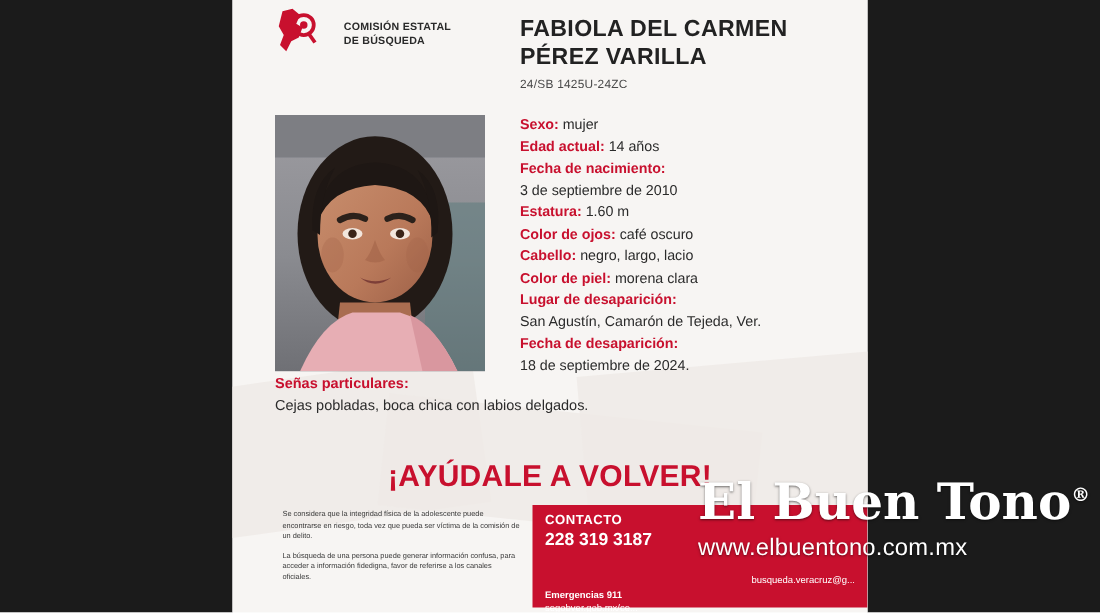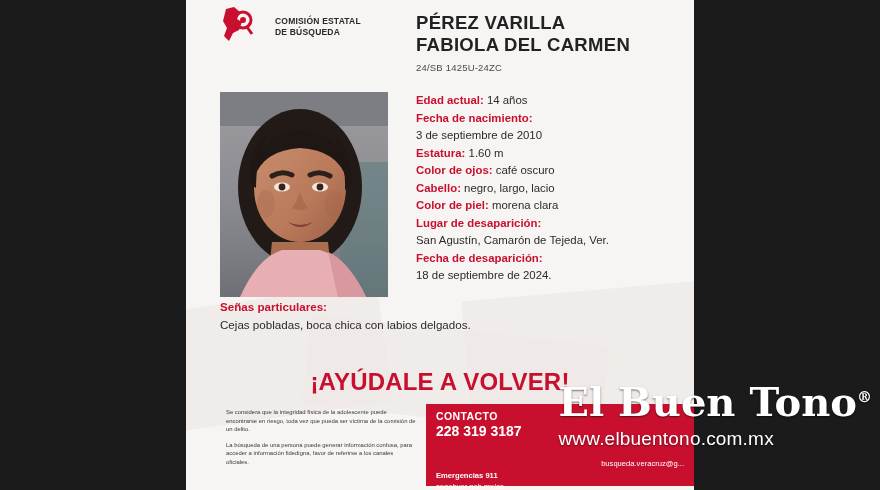--- a/index.html
+++ b/index.html
@@ -166,22 +166,22 @@
             <line x1="27" y1="21" x2="32" y2="28" stroke="#c8102e" stroke-width="3"></line>
           </svg>
         </span>
         <span class="logo-text">
           <span>COMISIÓN ESTATAL</span><br>
           <span>DE BÚSQUEDA</span>
         </span>
       </div>
 
       <div class="title-block">
+        <div class="title-line">FABIOLA DEL CARMEN</div>
         <div class="title-line">PÉREZ VARILLA</div>
-        <div class="title-line">FABIOLA DEL CARMEN</div>
         <div class="case-id">24/SB 1425U-24ZC</div>
       </div>
     </div>
 
     <div class="photo">
       <svg width="168" height="205" viewBox="0 0 168 205">
         <defs>
           <linearGradient id="bgwall" x1="0" y1="0" x2="0" y2="1">
             <stop offset="0%" stop-color="#9d9ca1"></stop>
             <stop offset="55%" stop-color="#8a8b90"></stop>
@@ -221,20 +221,21 @@
         <path d="M80 100 Q76 112 72 116 Q80 120 88 116 Q84 112 80 100" fill="#a7684c" opacity=".75"></path>
 
         <path d="M68 130 Q80 136 93 130 Q80 140 68 130" fill="#7d3f38"></path>
 
         <ellipse cx="46" cy="112" rx="9" ry="14" fill="#a2624a" opacity=".3"></ellipse>
         <ellipse cx="114" cy="112" rx="9" ry="14" fill="#a2624a" opacity=".3"></ellipse>
       </svg>
     </div>
 
     <div class="data">
+      <div class="row"><span class="lbl">Sexo:</span> <span>mujer</span></div>
       <div class="row"><span class="lbl">Edad actual:</span> <span>14 años</span></div>
       <div class="row wrap"><span class="lbl">Fecha de nacimiento:</span><br><span>3 de septiembre de 2010</span></div>
       <div class="row"><span class="lbl">Estatura:</span> <span>1.60 m</span></div>
       <div class="row"><span class="lbl">Color de ojos:</span> <span>café oscuro</span></div>
       <div class="row"><span class="lbl">Cabello:</span> <span>negro, largo, lacio</span></div>
       <div class="row"><span class="lbl">Color de piel:</span> <span>morena clara</span></div>
       <div class="row wrap"><span class="lbl">Lugar de desaparición:</span><br><span>San Agustín, Camarón de Tejeda, Ver.</span></div>
       <div class="row wrap"><span class="lbl">Fecha de desaparición:</span><br><span>18 de septiembre de 2024.</span></div>
     </div>
 

